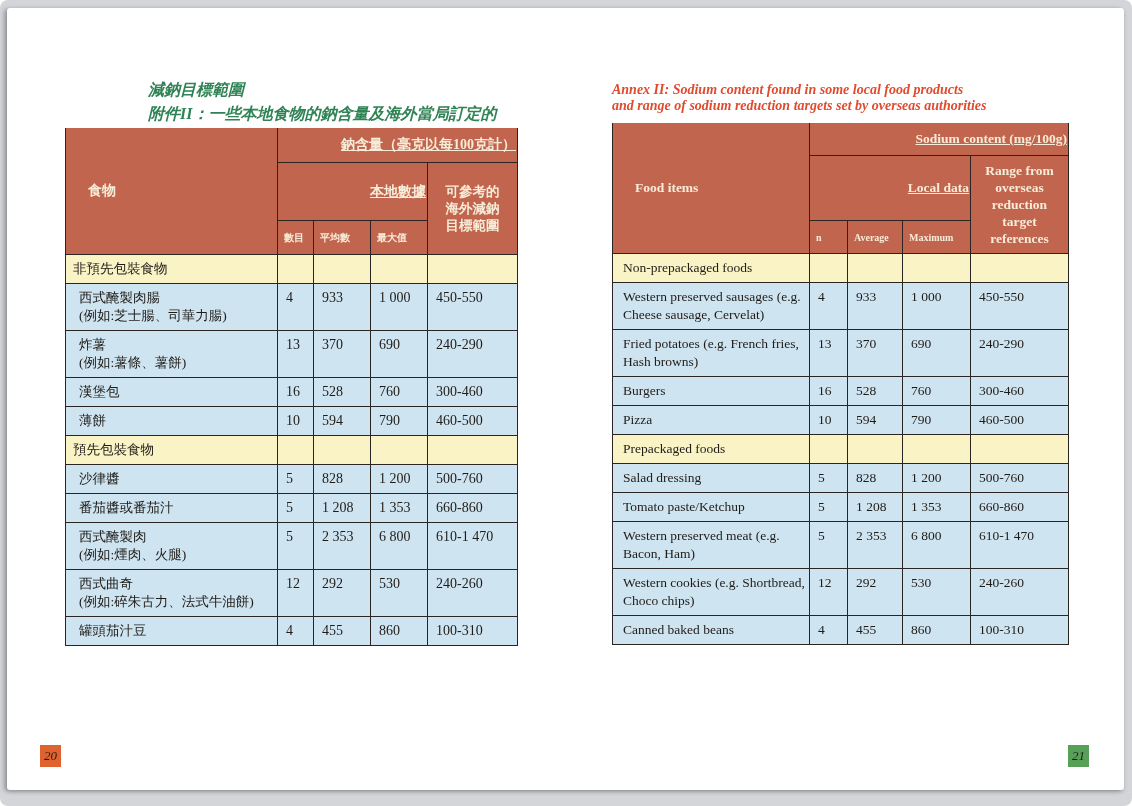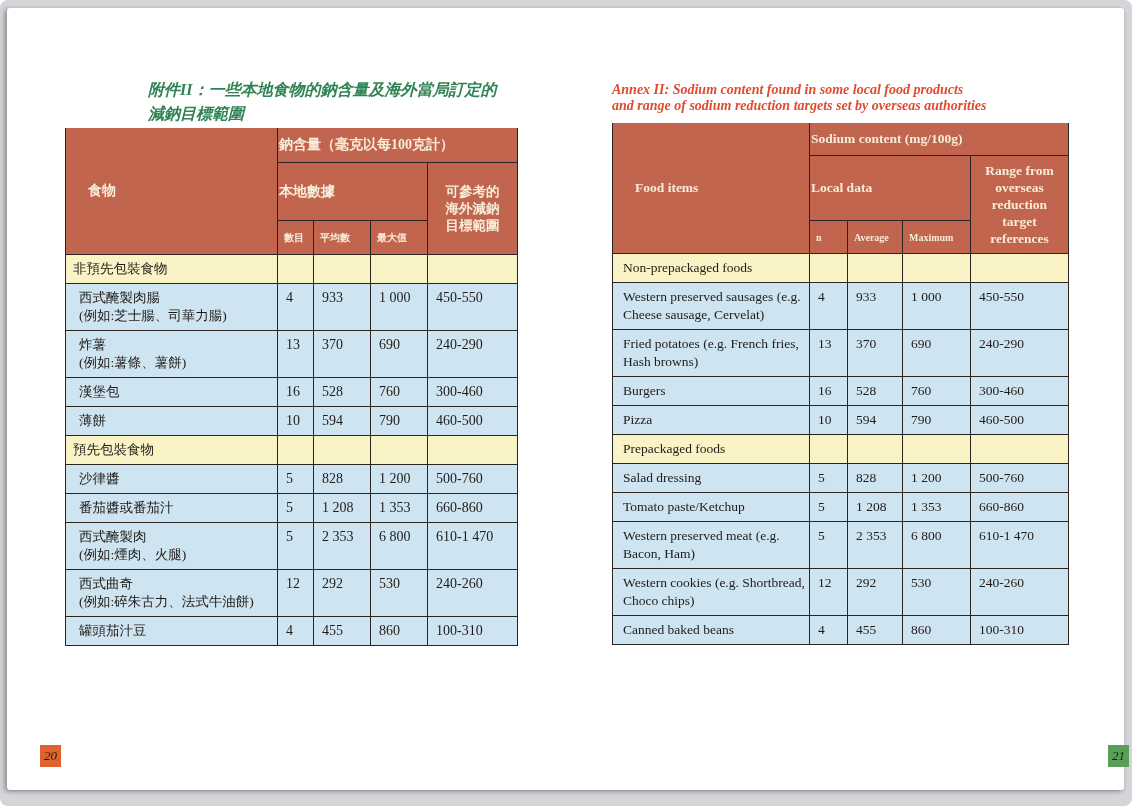--- a/index.html
+++ b/index.html
@@ -20,48 +20,48 @@
   .tbl.zh{left:58px;top:120px;width:452px;font-size:14px;}
   .tbl.en{left:605px;top:115px;width:456px;font-size:13.5px;}
   .tbl th,.tbl td{border:1.5px solid var(--line,#2a2521);overflow:hidden;}
   .tbl thead th{background:var(--header-bg,#c2654e);color:var(--header-text,#f7ecd8);font-weight:bold;vertical-align:middle;}
   .tbl thead tr:first-child th{border-top:none;}
 
   .zh .h1 th{height:32px;}  .zh .h2 th{height:55px;}  .zh .h3 th{height:31px;}
   .en .h1 th{height:30px;}  .en .h2 th{height:62px;}  .en .h3 th{height:30px;}
 
   th.food-h{text-align:left;padding-left:22px;}
-  th.grp{text-align:left;}
+  th.grp{text-align:right;text-decoration:underline;}
   th.range-h{text-align:center;font-size:13.5px;line-height:17px;padding:0 2px;}
   .range-h span{display:block;}
   th.sub-h{font-weight:normal;text-align:left;padding-left:6px;color:var(--subheader-text,#ecca9e);font-size:10px;}
 
   .tbl td{vertical-align:top;background:var(--row-blue,#cfe4f1);line-height:18px;padding-top:5px;padding-bottom:5px;}
   td.food{text-align:left;padding-left:13px;padding-right:4px;}
   .en td.food{padding-left:10px;}
   .zh td.food{font-size:13.5px;}
   td.num{padding-left:8px;padding-right:2px;}
   tr.section td{background:var(--row-yellow,#faf3c6);padding-left:7px;}
   .l1,.l2{display:block;}
 
   
   .badge{position:absolute;width:21px;height:22px;display:flex;align-items:center;justify-content:center;
          font-size:13px;font-style:italic;color:#1e1e1e;}
   .badge-left{left:33px;top:737px;background:var(--badge20,#e0622e);text-align:center;}
-  .badge-right{left:1101px;top:737px;background:var(--badge21,#58a058);}
+  .badge-right{left:1061px;top:737px;background:var(--badge21,#58a058);}
 </style>
 </head>
 <body>
 
 <div class="stage">
   <div class="sheet">
 
     <div class="title zh">
+      <span>減鈉目標範圍</span>
       <span>附件II：一些本地食物的鈉含量及海外當局訂定的</span>
-      <span>減鈉目標範圍</span>
     </div>
 
     <table class="tbl zh">
       <colgroup>
         <col style="width:212px">
           <col style="width:36px">
           <col style="width:57px">
           <col style="width:57px">
           <col style="width:90px">
       </colgroup>

